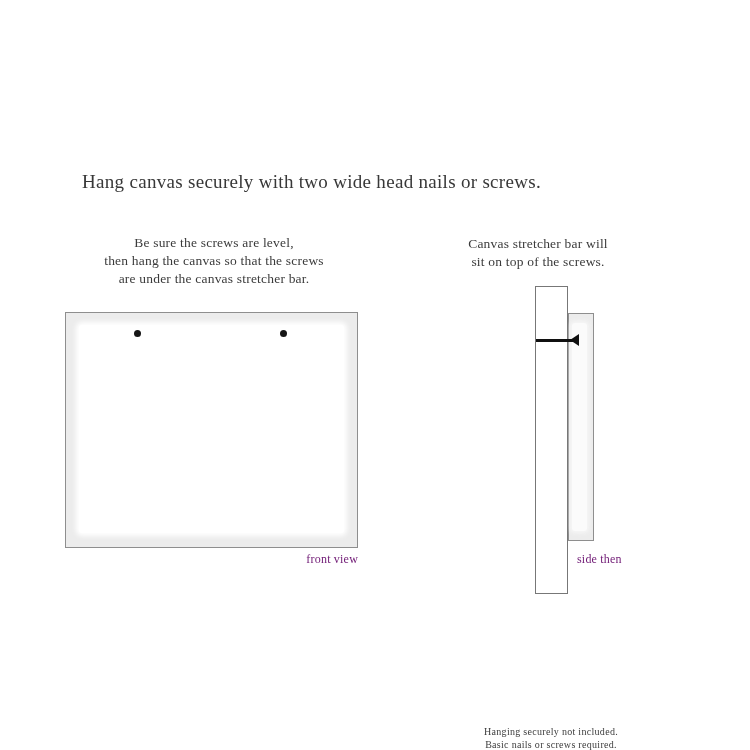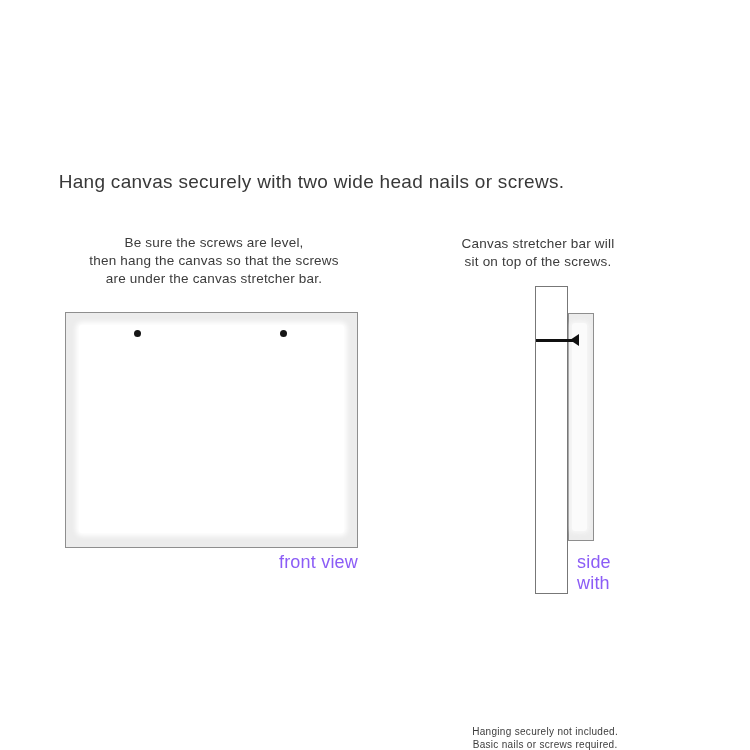--- a/index.html
+++ b/index.html
@@ -1,18 +1,18 @@
 <!DOCTYPE html>
 <html><head>
 <meta charset="utf-8">
 <style>
   html,body{margin:0;padding:0;background:#ffffff;}
   .stage{
     position:relative;width:623px;height:750px;background:#ffffff;
-    overflow:hidden;font-family:Liberation Sans, sans-serif;color:#3b3b3b;
+    overflow:hidden;font-family:Liberation Serif, serif;color:#3b3b3b;
   }
   .title{
     position:absolute;left:0;right:0;top:171px;text-align:center;
     font-size:19px;letter-spacing:0.3px;color:#383838;
   }
   .para{
     position:absolute;font-size:13.5px;line-height:18px;text-align:center;
     white-space:pre-line;color:#3b3b3b;letter-spacing:0.2px;
   }
   .para-front{left:64px;width:300px;top:234px;}
@@ -27,21 +27,21 @@
     position:absolute;left:13px;top:12px;right:13px;bottom:14px;
     background:#ffffff;border-radius:3px;box-shadow:0 0 5px 3px #ffffff;
   }
   .screw{
     position:absolute;width:7px;height:7px;border-radius:50%;
     background:#151515;top:17px;
   }
   .screw-left{left:68px;}
   .screw-right{left:214px;}
 
-  .view-label{position:absolute;font-size:18px;color:#8b5cf6;letter-spacing:0.2px;}
+  .view-label{position:absolute;font-size:12px;color:#701a75;letter-spacing:0.2px;}
   .front-label{left:65px;width:293px;top:552px;text-align:right;}
   .side-label{left:577px;top:552px;}
 
   
   .side-canvas{
     position:absolute;left:568px;top:313px;width:24px;height:226px;
     background:#ececec;border:1px solid #8e8e8e;
   }
   .side-canvas-inner{
     position:absolute;left:3px;right:6px;top:9px;bottom:9px;
@@ -85,20 +85,20 @@
     <div class="screw screw-right"></div>
   </div>
   <div class="view-label front-label">front view</div>
 
   <div class="side-canvas">
     <div class="side-canvas-inner"></div>
   </div>
   <div class="side-wall"></div>
   <div class="nail-shaft"></div>
   <div class="nail-head"></div>
-  <div class="view-label side-label">side with</div>
+  <div class="view-label side-label">side then</div>
 
   <div class="footer">
     <div>Hanging securely not included.</div>
     <div>Basic nails or screws required.</div>
   </div>
 
 </div>
 
 </body></html>

